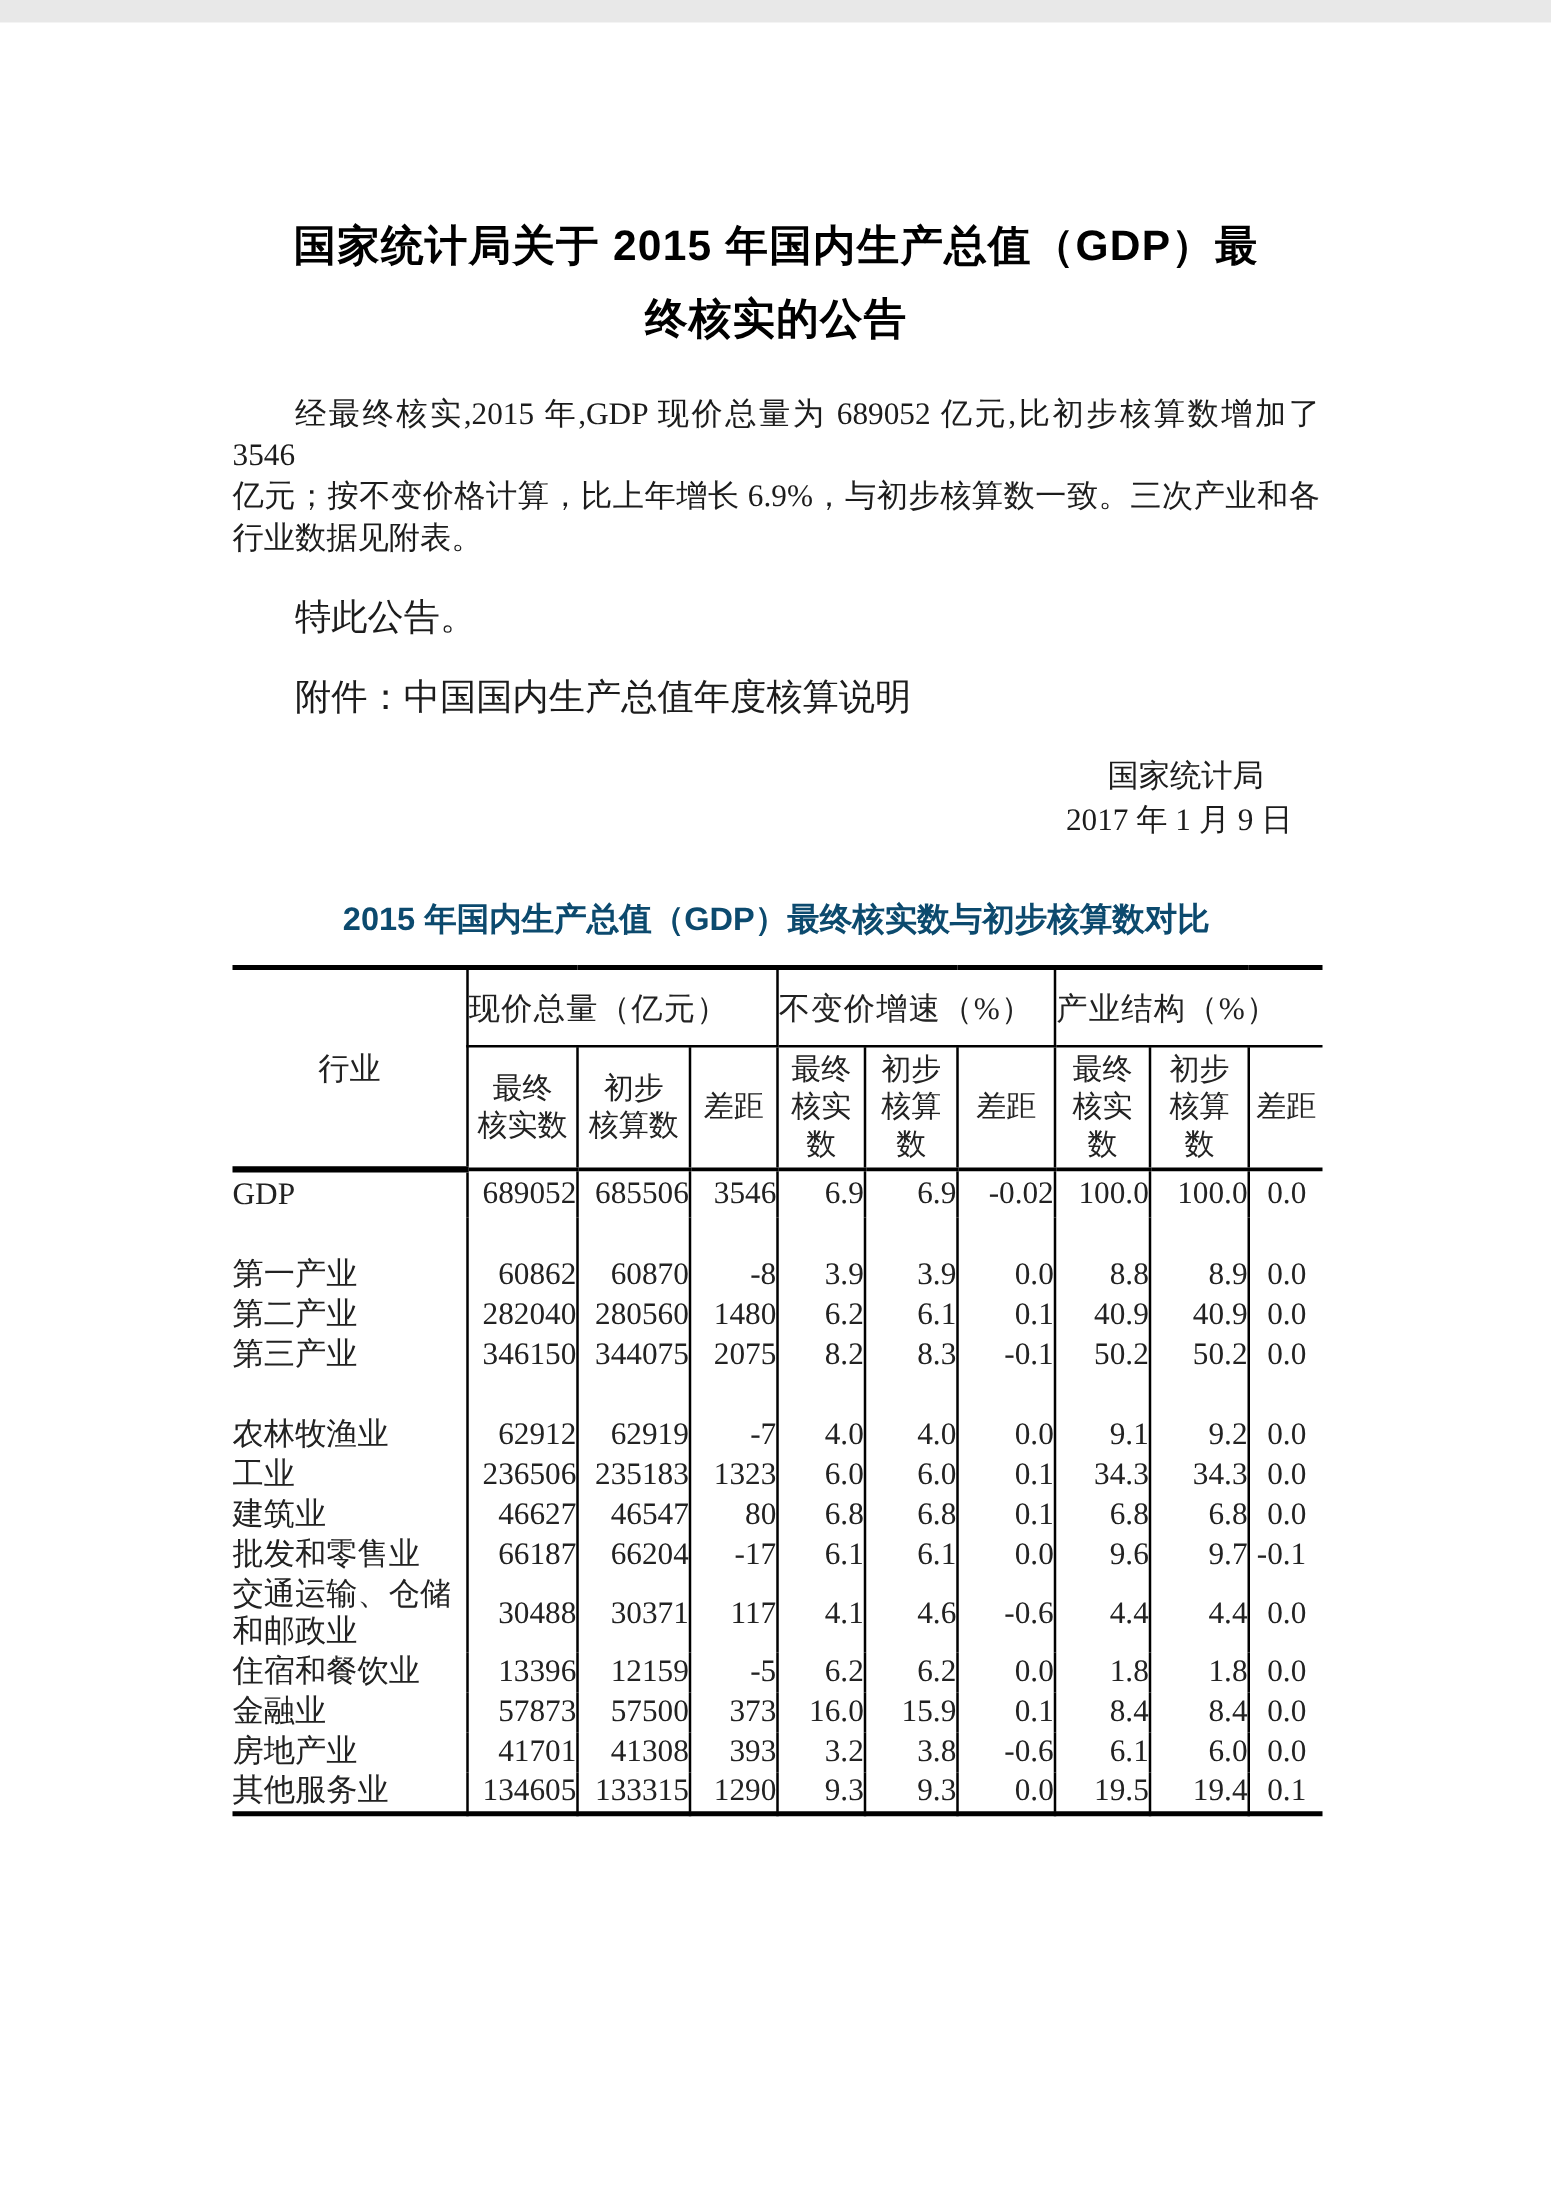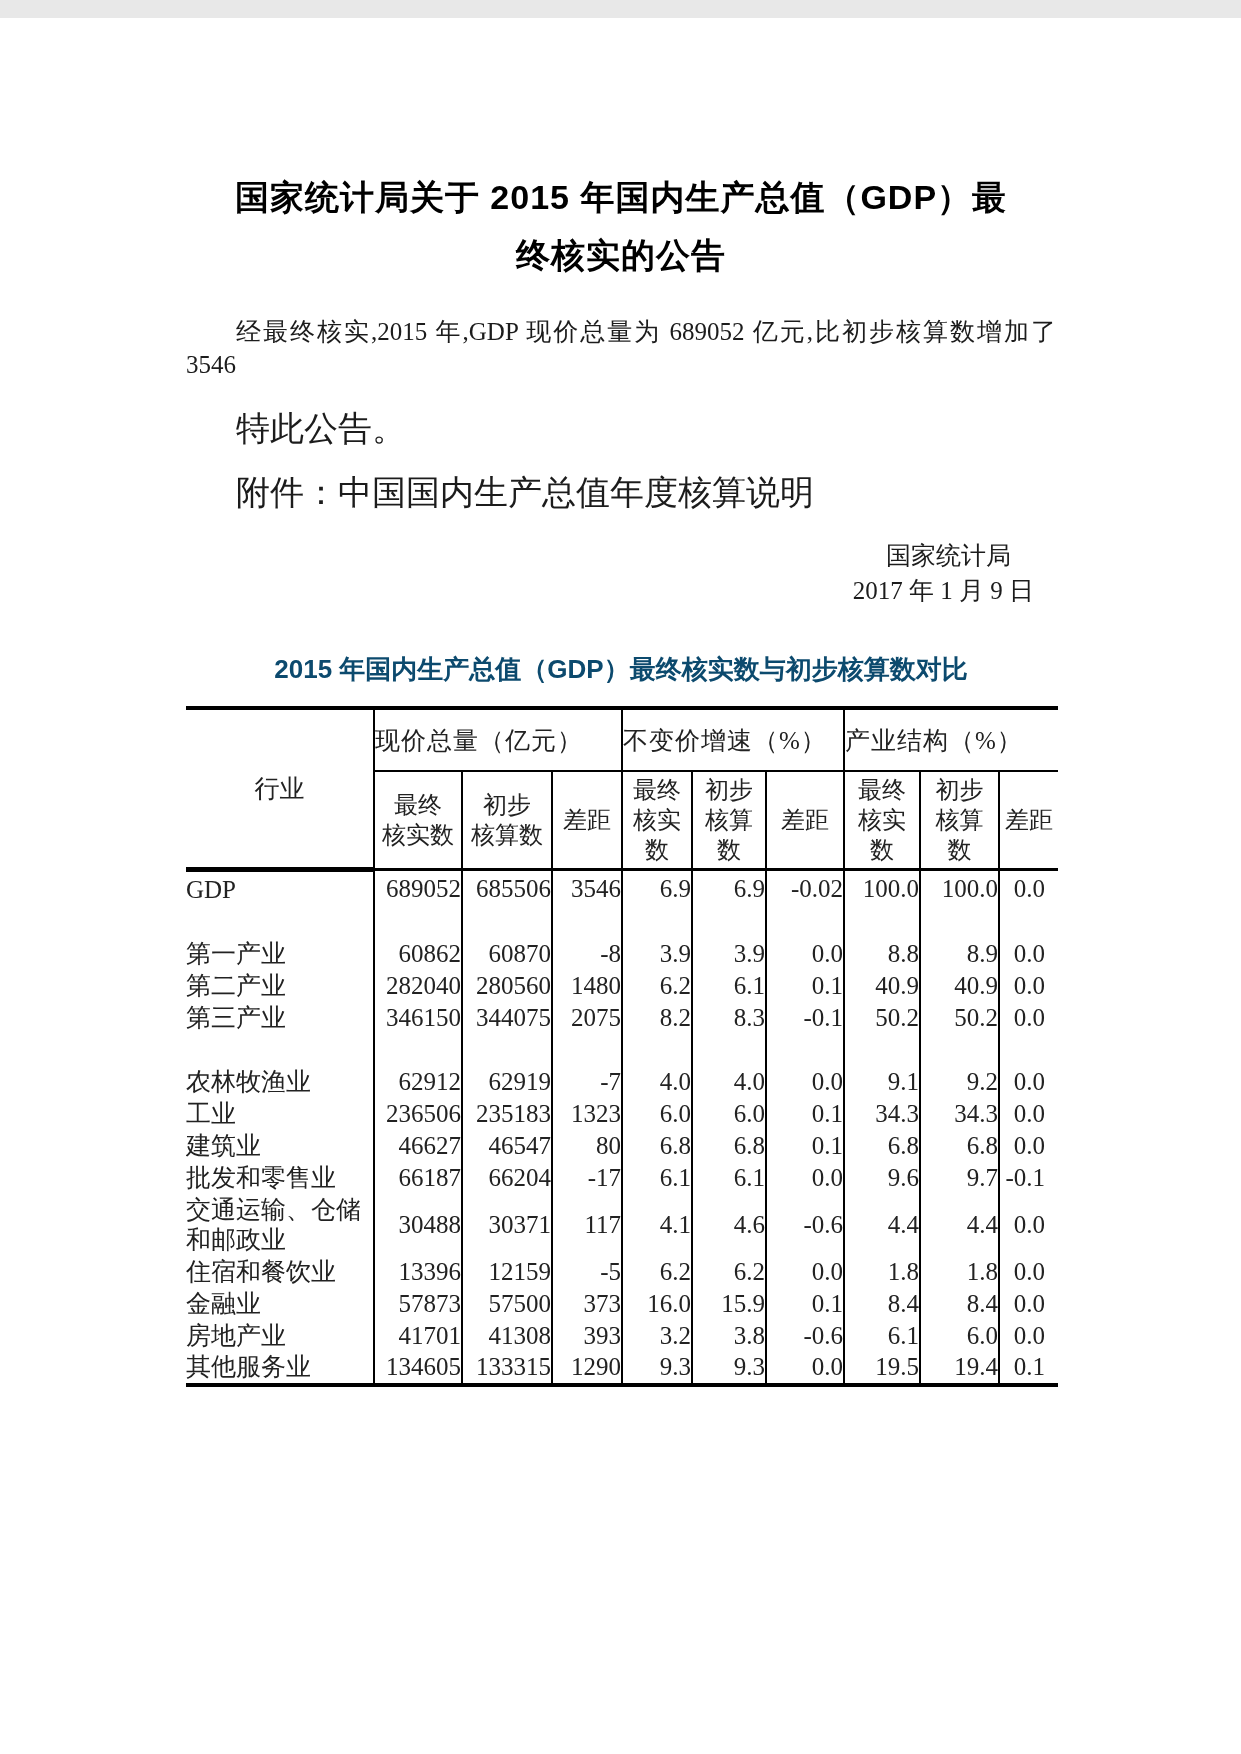--- a/index.html
+++ b/index.html
@@ -27,21 +27,21 @@
     text-align: center;
     color: #000;
     letter-spacing: 1px;
   }
   .para { margin-top: 43px; font-size: 25px; line-height: 33px; }
   .para.tight { margin-top: 31px; }
   .line { text-align: justify; text-align-last: justify; }
   .line.short { text-align-last: left; }
   .line.indent { text-indent: 50px; text-align-last: left; text-align: left; }
   .line.indent.full { text-align: justify; text-align-last: justify; }
-  .single { margin-top: 31px; font-size: 34px; line-height: 33px; text-indent: 50px; }
+  .single { margin-top: 31px; font-size: 29px; line-height: 33px; text-indent: 50px; }
   .sig-block { margin-top: 29px; font-size: 25px; line-height: 35px; }
   .sig-name { text-align: right; padding-right: 45px; }
   .sig-date { text-align: right; padding-right: 22px; }
   .table-title {
     margin-top: 44px;
     font-family: "Liberation Sans", "DejaVu Sans", sans-serif;
     font-weight: bold;
     font-size: 26px;
     text-align: center;
     color: #0c4a6e;
@@ -109,20 +109,22 @@
   <div class="content">
 
     <div class="doc-title">
       <div>国家统计局关于 2015 年国内生产总值（GDP）最</div>
       <div>终核实的公告</div>
     </div>
 
 
     <div class="para tight">
       <div class="line indent full">经最终核实,2015 年,GDP 现价总量为 689052 亿元,比初步核算数增加了 3546</div>
+      <div class="line">亿元；按不变价格计算，比上年增长 6.9%，与初步核算数一致。三次产业和各</div>
+      <div class="line short">行业数据见附表。</div>
     </div>
 
     <div class="single">特此公告。</div>
 
     <div class="single">附件：中国国内生产总值年度核算说明</div>
 
     <div class="sig-block">
       <div class="sig-name">国家统计局</div>
       <div class="sig-date">2017 年 1 月 9 日</div>
     </div>

